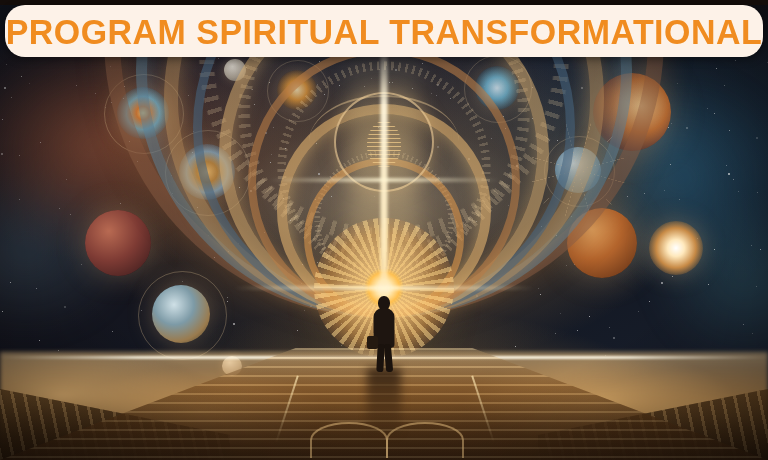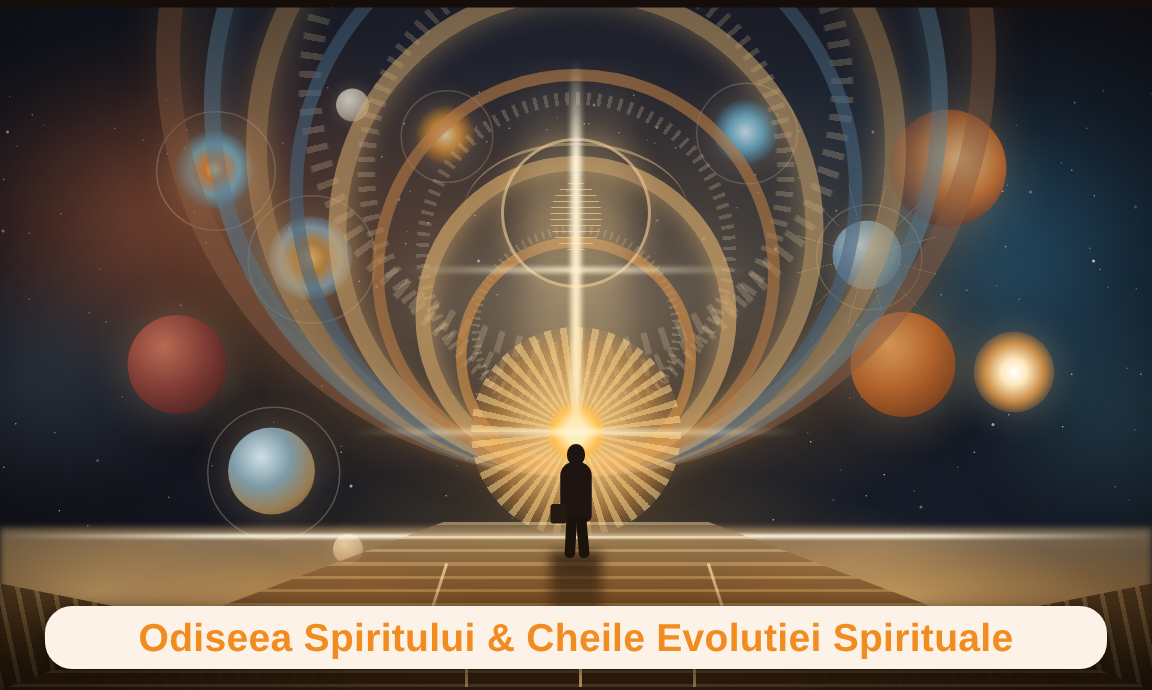--- a/index.html
+++ b/index.html
@@ -523,18 +523,18 @@
     <div class="fig-head"></div>
     <div class="fig-body"></div>
     <div class="fig-leg l"></div>
     <div class="fig-leg r"></div>
     <div class="fig-case"></div>
   </div>
 
   <div class="vignette"></div>
   <div class="topstrip"></div>
 
-
-  <div class="banner banner-bottom">
-    <div class="title-bottom">Odiseea Spiritului &amp; Cheile Evolutiei Spirituale</div>
+  <div class="banner banner-top">
+    <div class="title-top">PROGRAM SPIRITUAL TRANSFORMATIONAL</div>
   </div>
 
+
 </div>
 
 </body></html>

